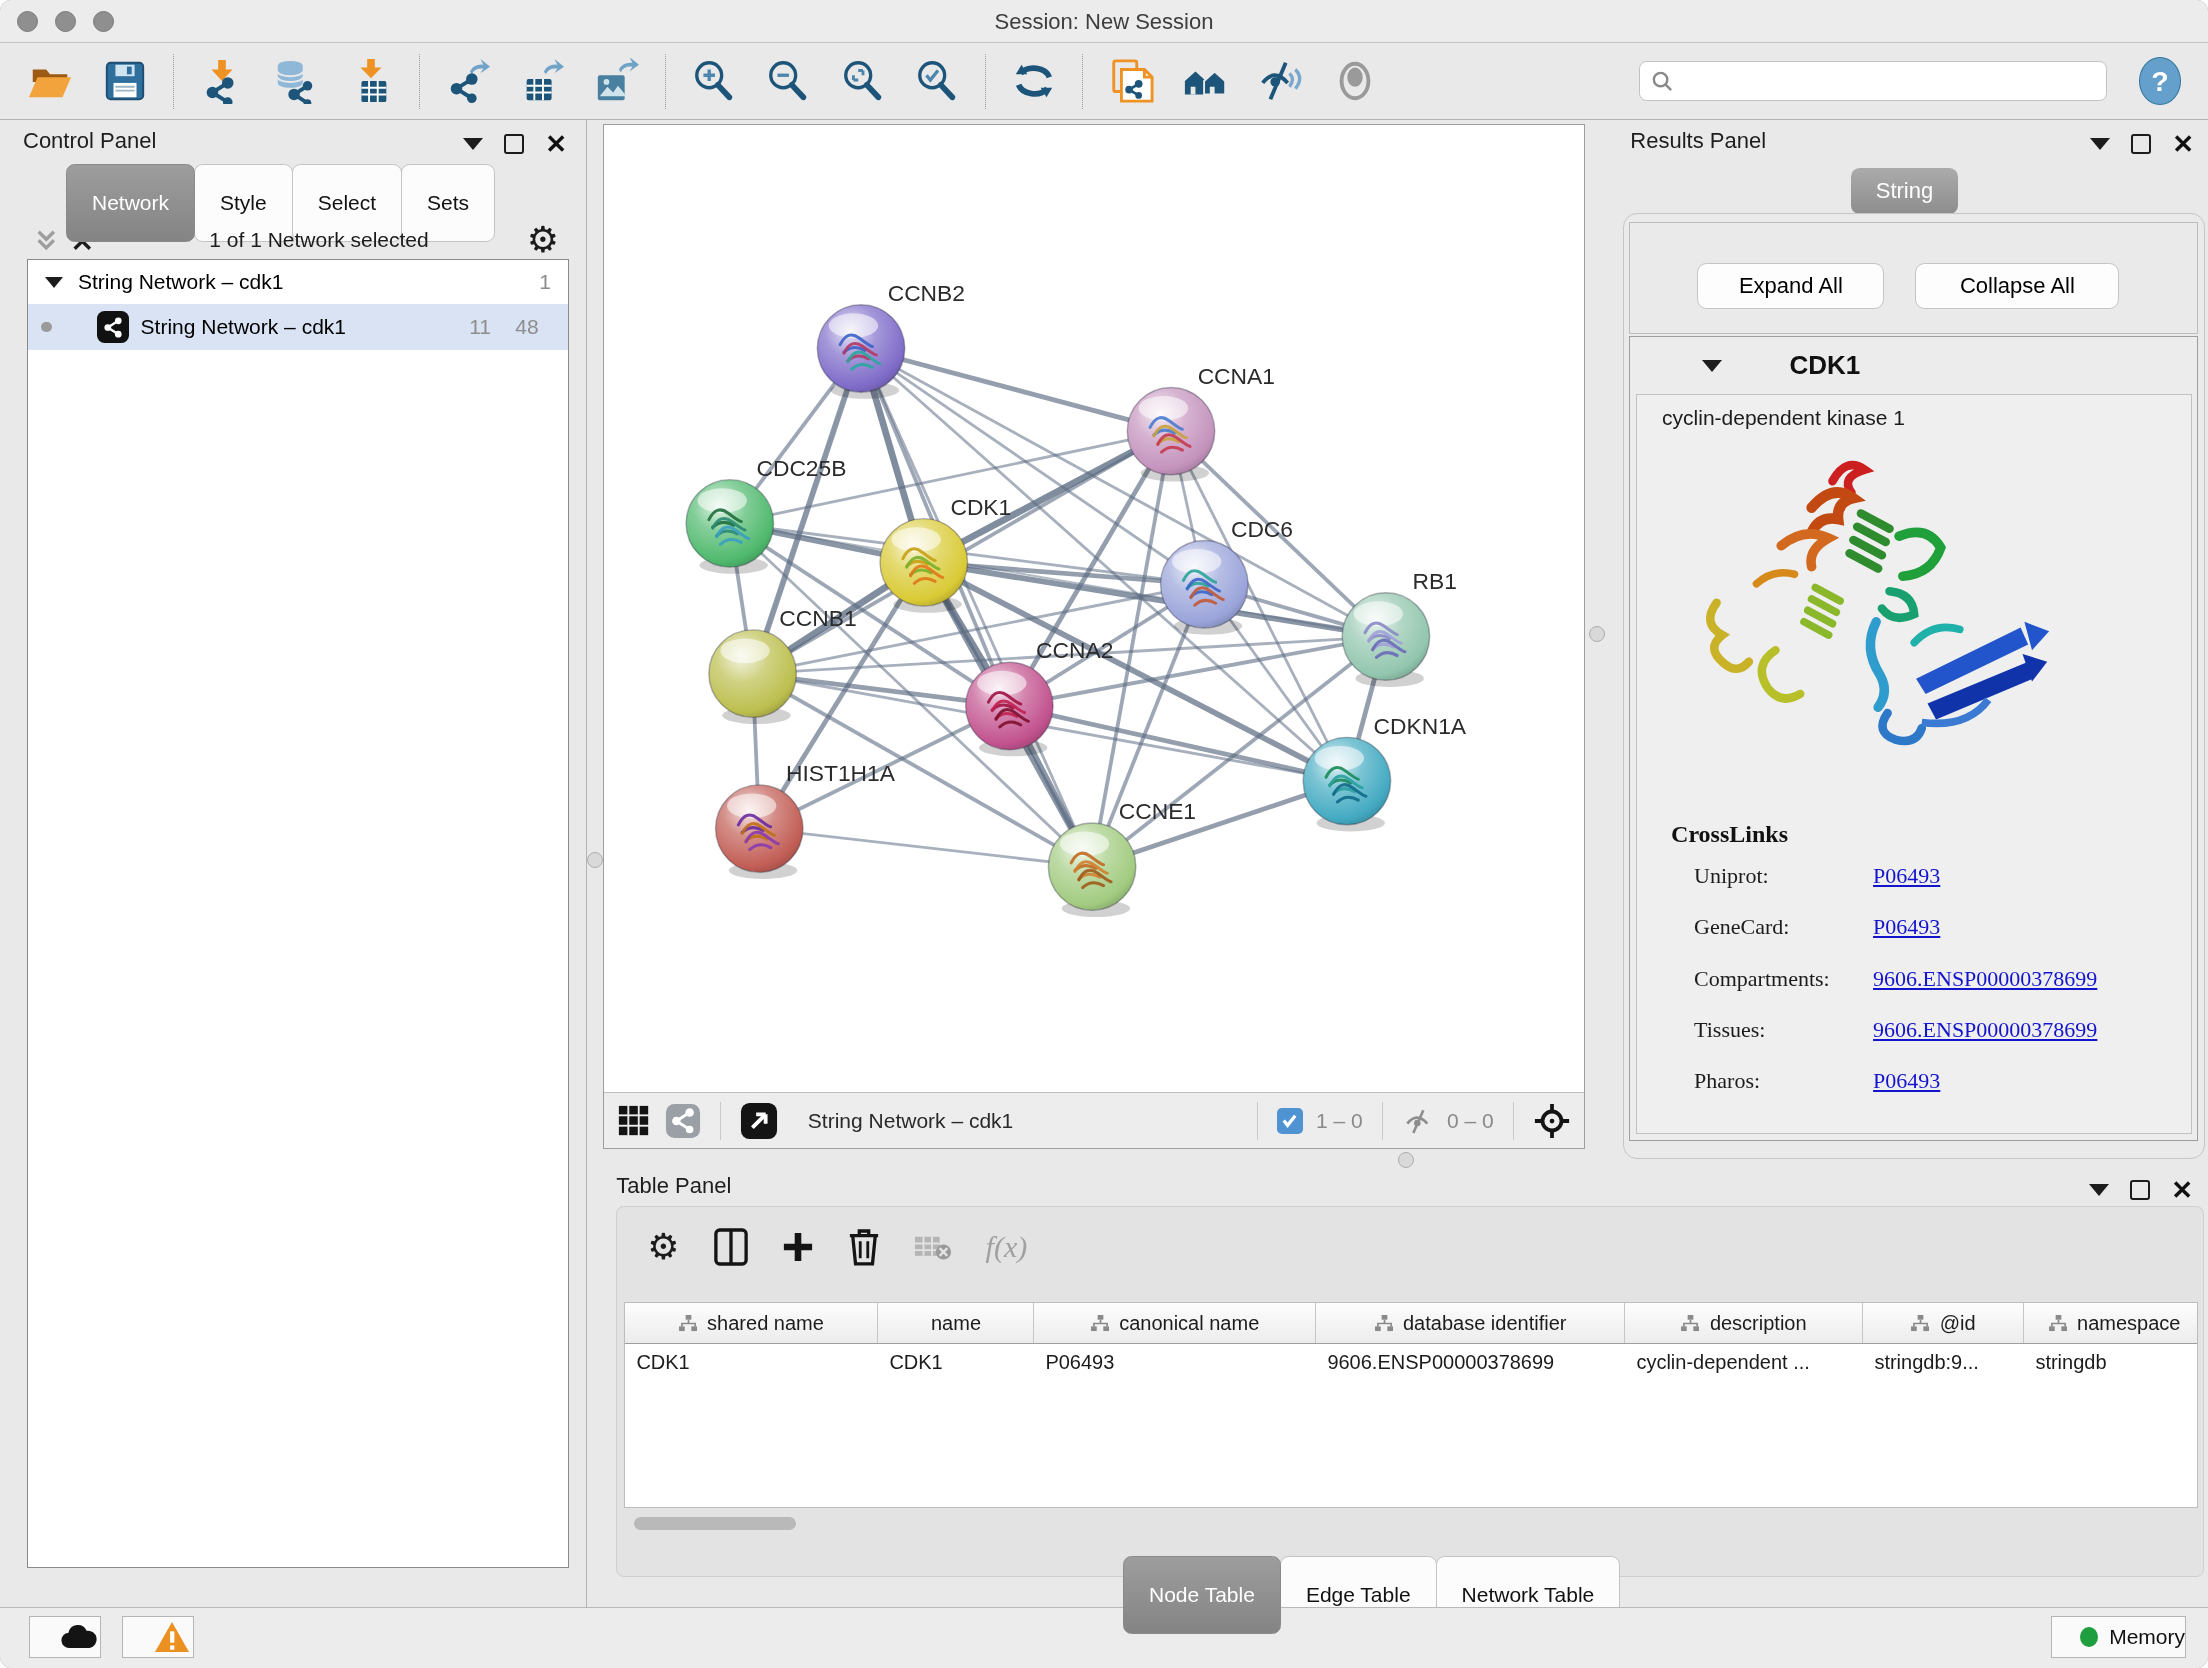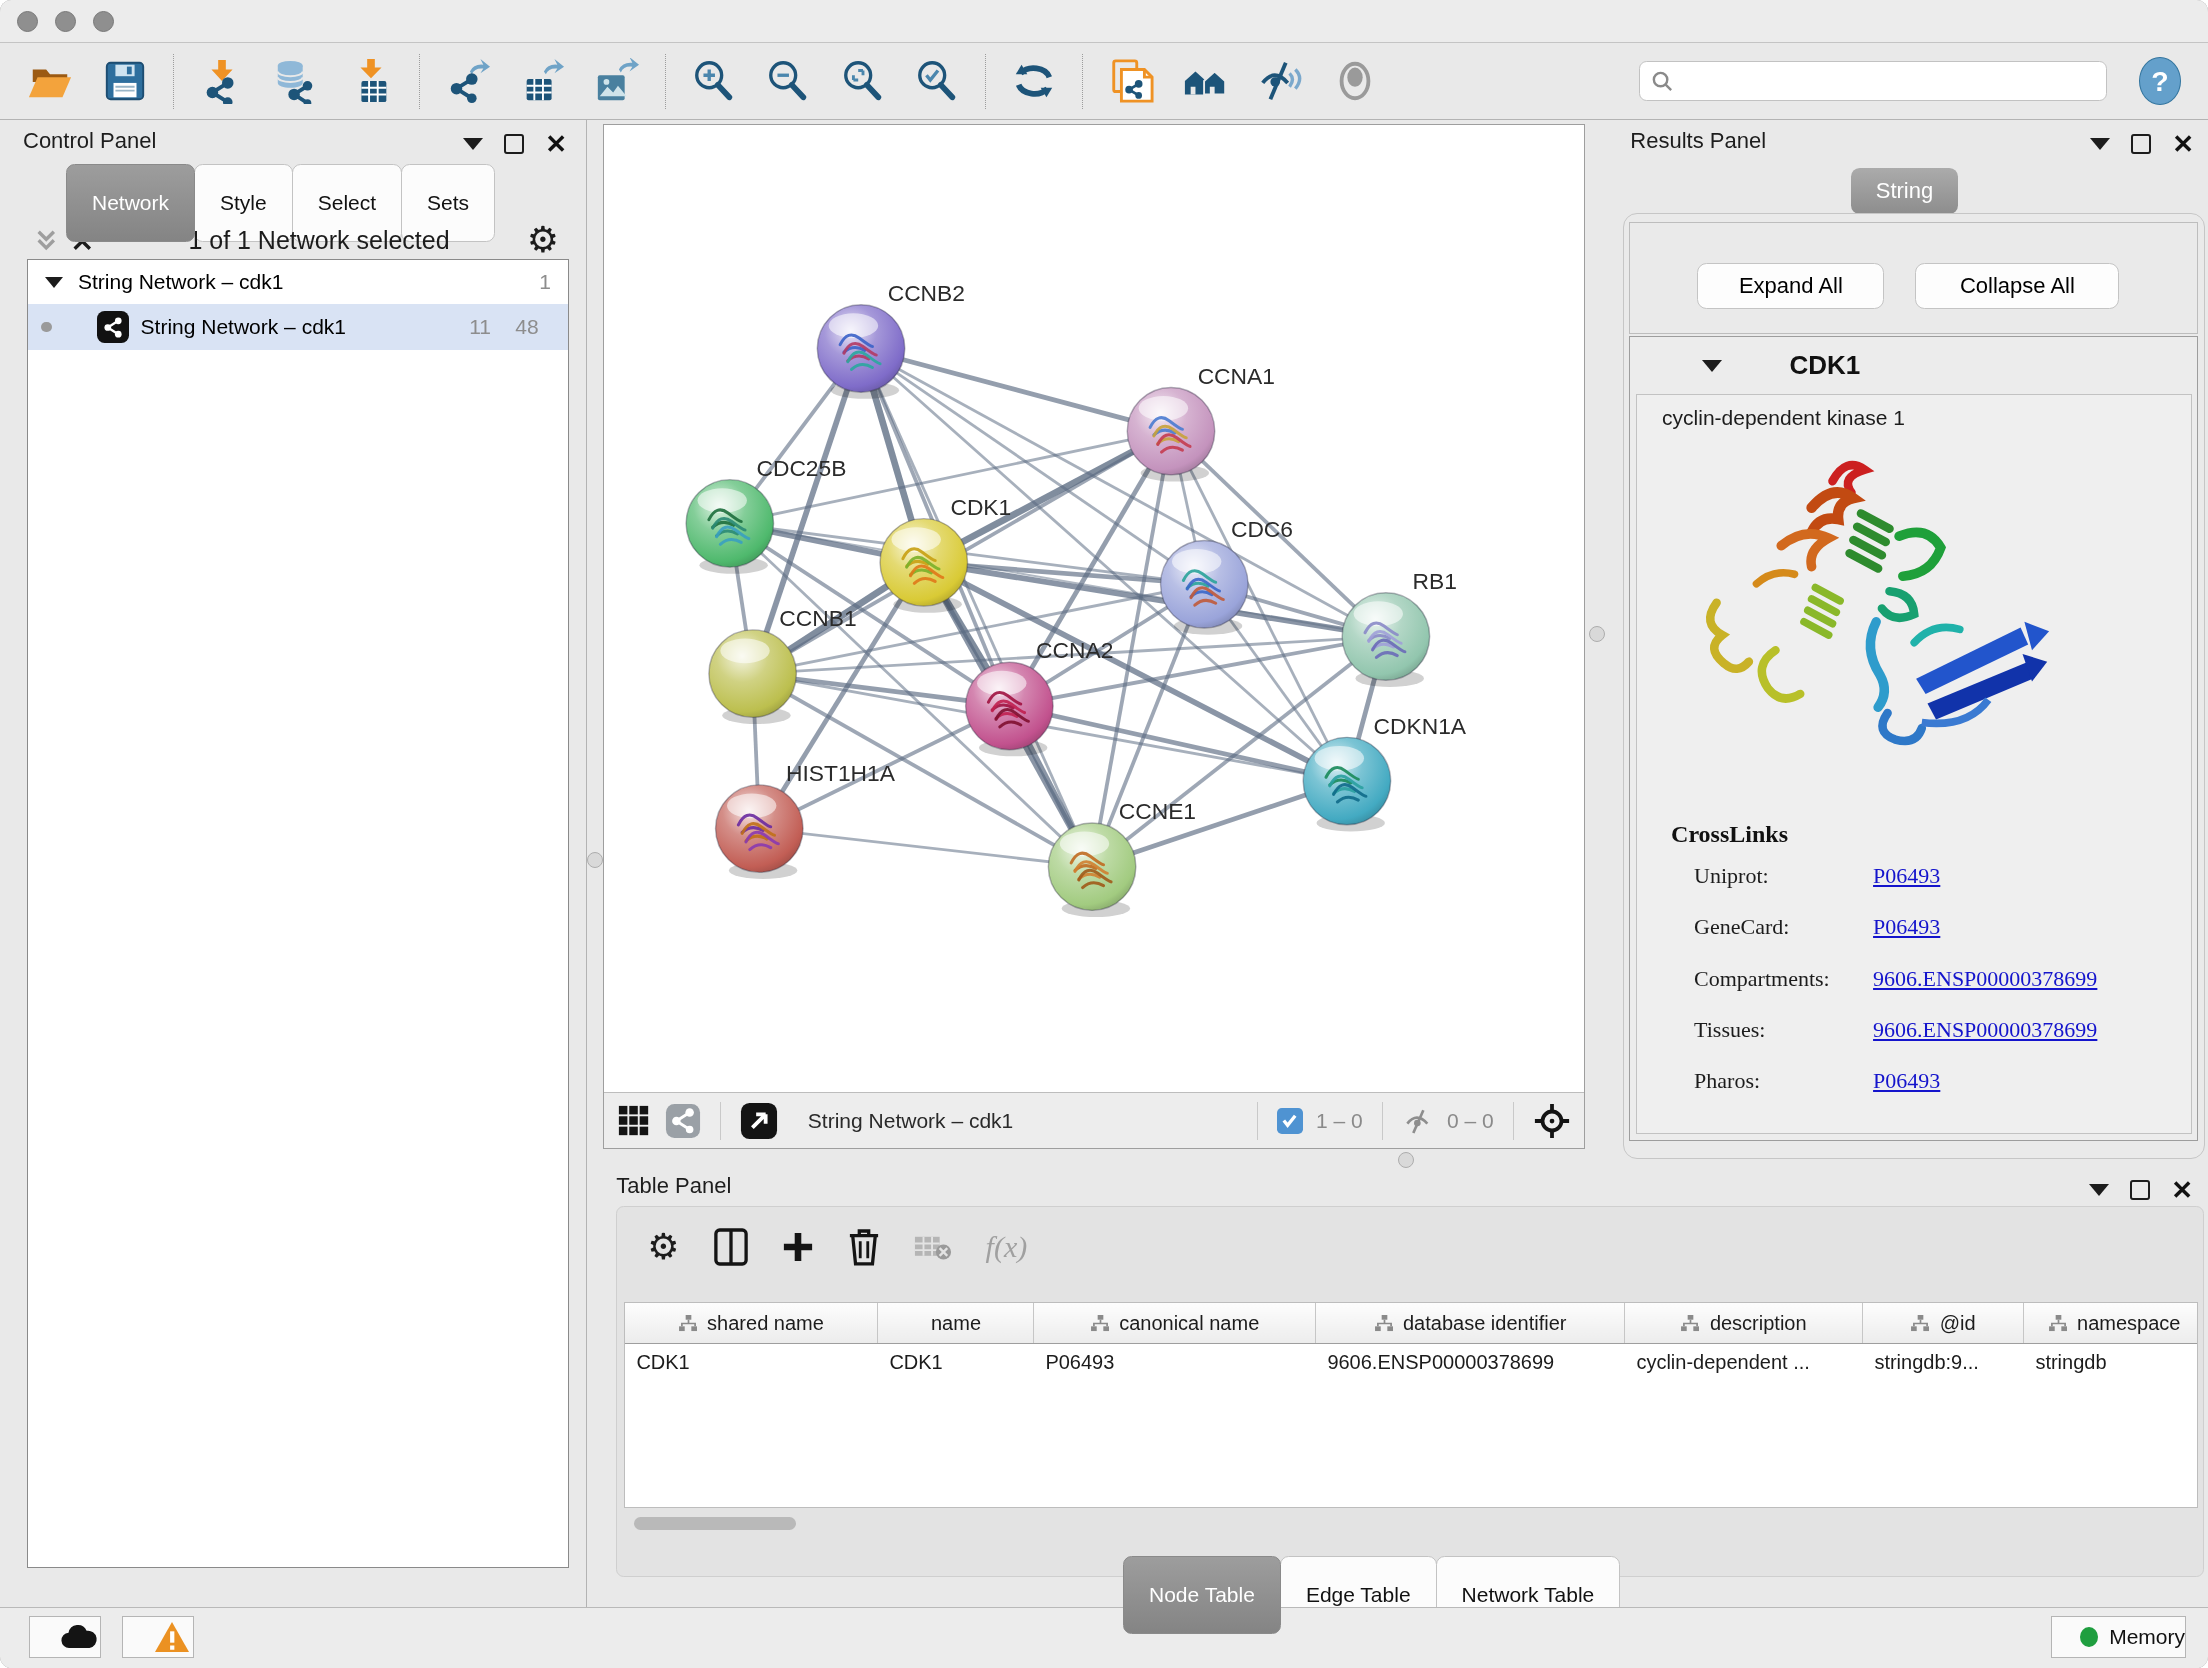--- a/index.html
+++ b/index.html
@@ -29,21 +29,21 @@
   .close-x{font-size:26px;font-weight:bold;color:#111;line-height:1;}
   
   .control-panel{position:absolute;left:0;top:120px;width:586px;height:1488px;background:#e9e9e9;border-right:1.9px solid #b3b3b3;}
   .cp-head{position:absolute;left:23px;top:7.6px;}
   .cp-ctl{position:absolute;right:19px;top:11.4px;}
   .tabs-row{position:absolute;left:67px;top:44px;display:flex;}
   .tab{height:44px;padding:16px 25px;display:flex;align-items:center;justify-content:center;font-size:21px;
        background:#fcfcfc;border:1px solid #c3c3c3;color:#111;border-radius:8.6px;margin-left:-1px;cursor:pointer;}
   .tab.sel{background:linear-gradient(#9d9d9d,#848484);color:#fff;border-color:#8a8a8a;z-index:2;}
   .cp-sub{position:absolute;left:0;top:99px;width:100%;height:42px;display:flex;align-items:center;}
-  .cp-subtext{position:absolute;left:8px;right:0;text-align:center;font-size:25px;color:#1c1c1c;margin-left:44px;}
+  .cp-subtext{position:absolute;left:8px;right:0;text-align:center;font-size:21px;color:#1c1c1c;margin-left:44px;}
   .gear{font-size:36px;color:#1c1c1c;line-height:1;}
   .netlist{position:absolute;left:27px;top:139px;width:542px;height:1309px;background:#fff;border:1.9px solid #8a8a8a;box-sizing:border-box;}
   .nl-row1{height:44px;display:flex;align-items:center;padding:0 17px;gap:15px;font-size:21px;}
   .nl-row2{height:46px;display:flex;align-items:center;padding:0 13.3px;gap:11.4px;font-size:21px;background:#d9e3f4;}
   .nl-count{color:#8d8d8d;}
   .nl-dot{width:10.5px;height:10.5px;border-radius:50%;background:#9a9a9a;}
   .nl-netic{width:32px;height:32px;border-radius:7.6px;background:#111;display:flex;align-items:center;justify-content:center;margin-left:34px;}
   .flex1{flex:1;}
   
   .netcanvas{position:absolute;left:603px;top:124px;width:982px;height:1025px;background:#fff;border:1px solid #9e9e9e;box-sizing:border-box;}
@@ -101,20 +101,21 @@
 </style>
 </head>
 <body>
 
 <div class="app">
 
   <div class="titlebar">
     <div class="tl" style="left:17px"></div>
     <div class="tl" style="left:55px"></div>
     <div class="tl" style="left:93px"></div>
+    <div class="win-title">Session: New Session</div>
   </div>
 
   <div class="toolbar">
     <div class="tgroup" style="padding-left:0">
       <div class="tbtn">
         <svg width="46" height="46" viewBox="0 0 48 48">
             <path d="M6 12h14l4 5h18v8H6z" fill="#9c5a12"></path>
             <path d="M2 41l9-21h35l-9 21z" fill="#f3a33c"></path>
           </svg>
       </div>

